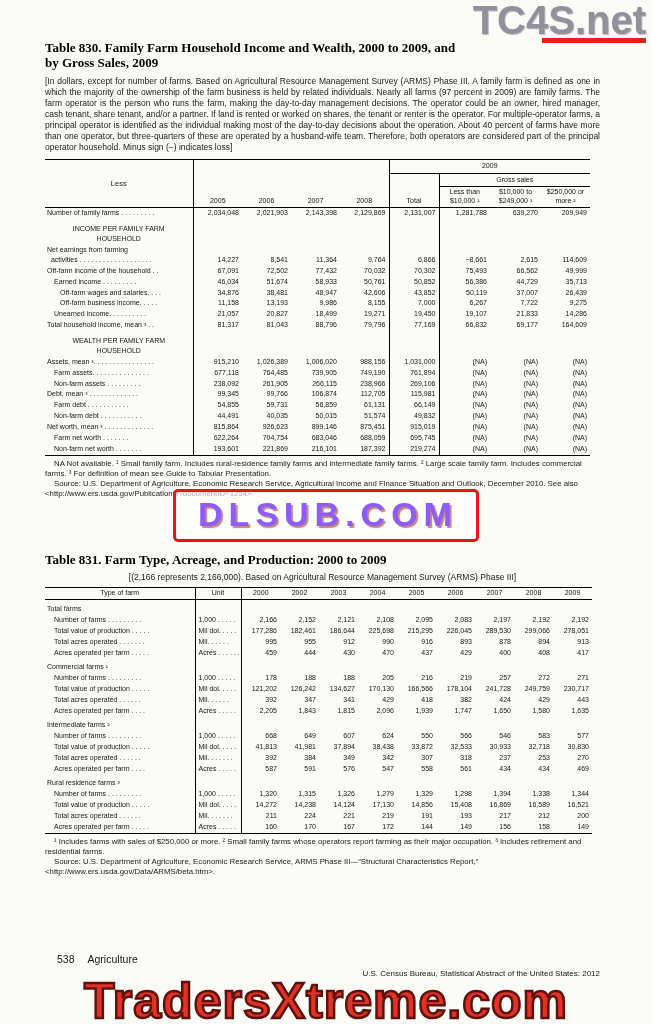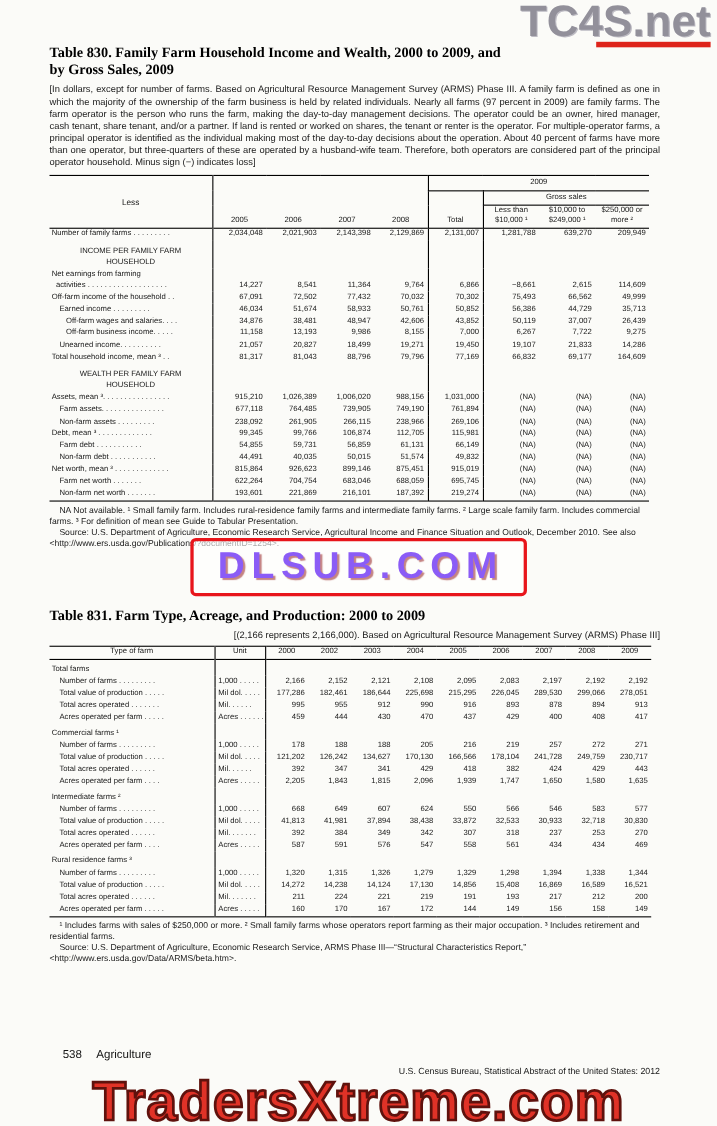--- a/index.html
+++ b/index.html
@@ -311,21 +311,21 @@
         </tr>
       </tbody>
   </table>
 
   <div class="notes">
     <p>NA Not available. ¹ Small family farm. Includes rural-residence family farms and intermediate family farms. ² Large scale family farm. Includes commercial farms. ³ For definition of mean see Guide to Tabular Presentation.</p>
     <p>Source: U.S. Department of Agriculture, Economic Research Service, Agricultural Income and Finance Situation and Outlook, December 2010. See also &lt;http://www.ers.usda.gov/Publications/?documentID=1254&gt;.</p>
   </div>
 
   <div class="t-title t2">Table 831. Farm Type, Acreage, and Production: 2000 to 2009</div>
-  <p class="intro" style="text-align:right;">[(2,166 represents 2,166,000). Based on Agricultural Resource Management Survey (ARMS) Phase III]</p>
+  <p class="intro" style="text-align:center;">[(2,166 represents 2,166,000). Based on Agricultural Resource Management Survey (ARMS) Phase III]</p>
 
   <table class="t831">
     <colgroup>
       <col style="width:150px">
         <col style="width:46px">
       <col style="width:39px">
         <col style="width:39px">
         <col style="width:39px">
         <col style="width:39px">
         <col style="width:39px">

